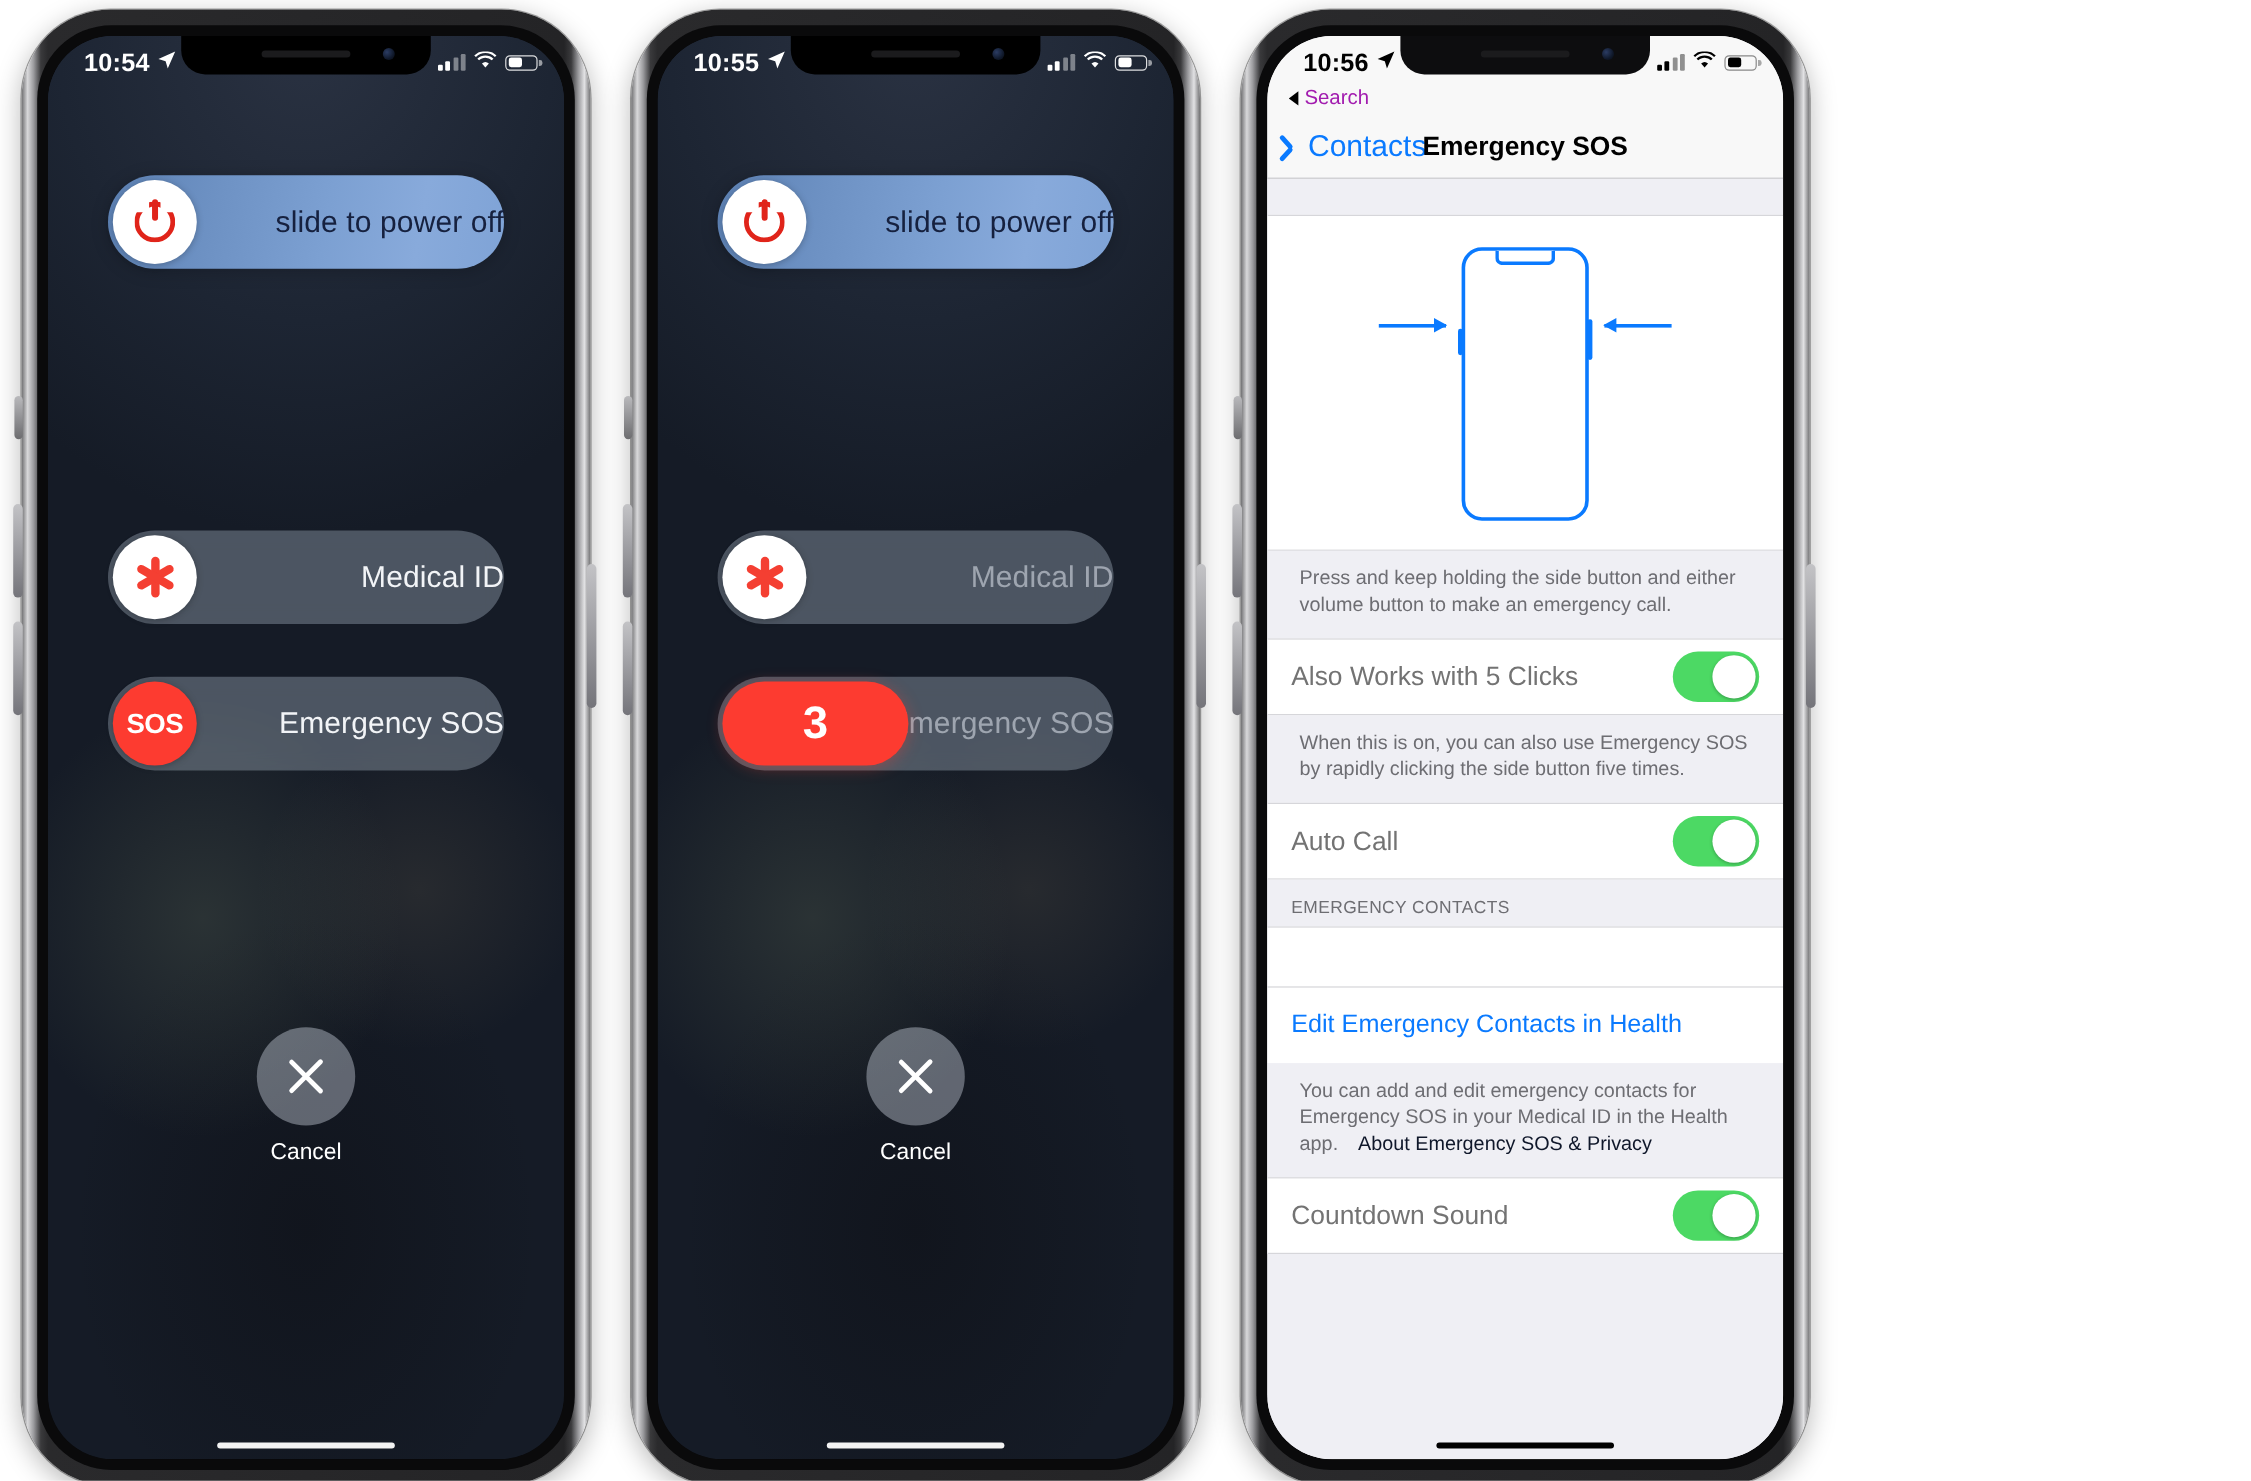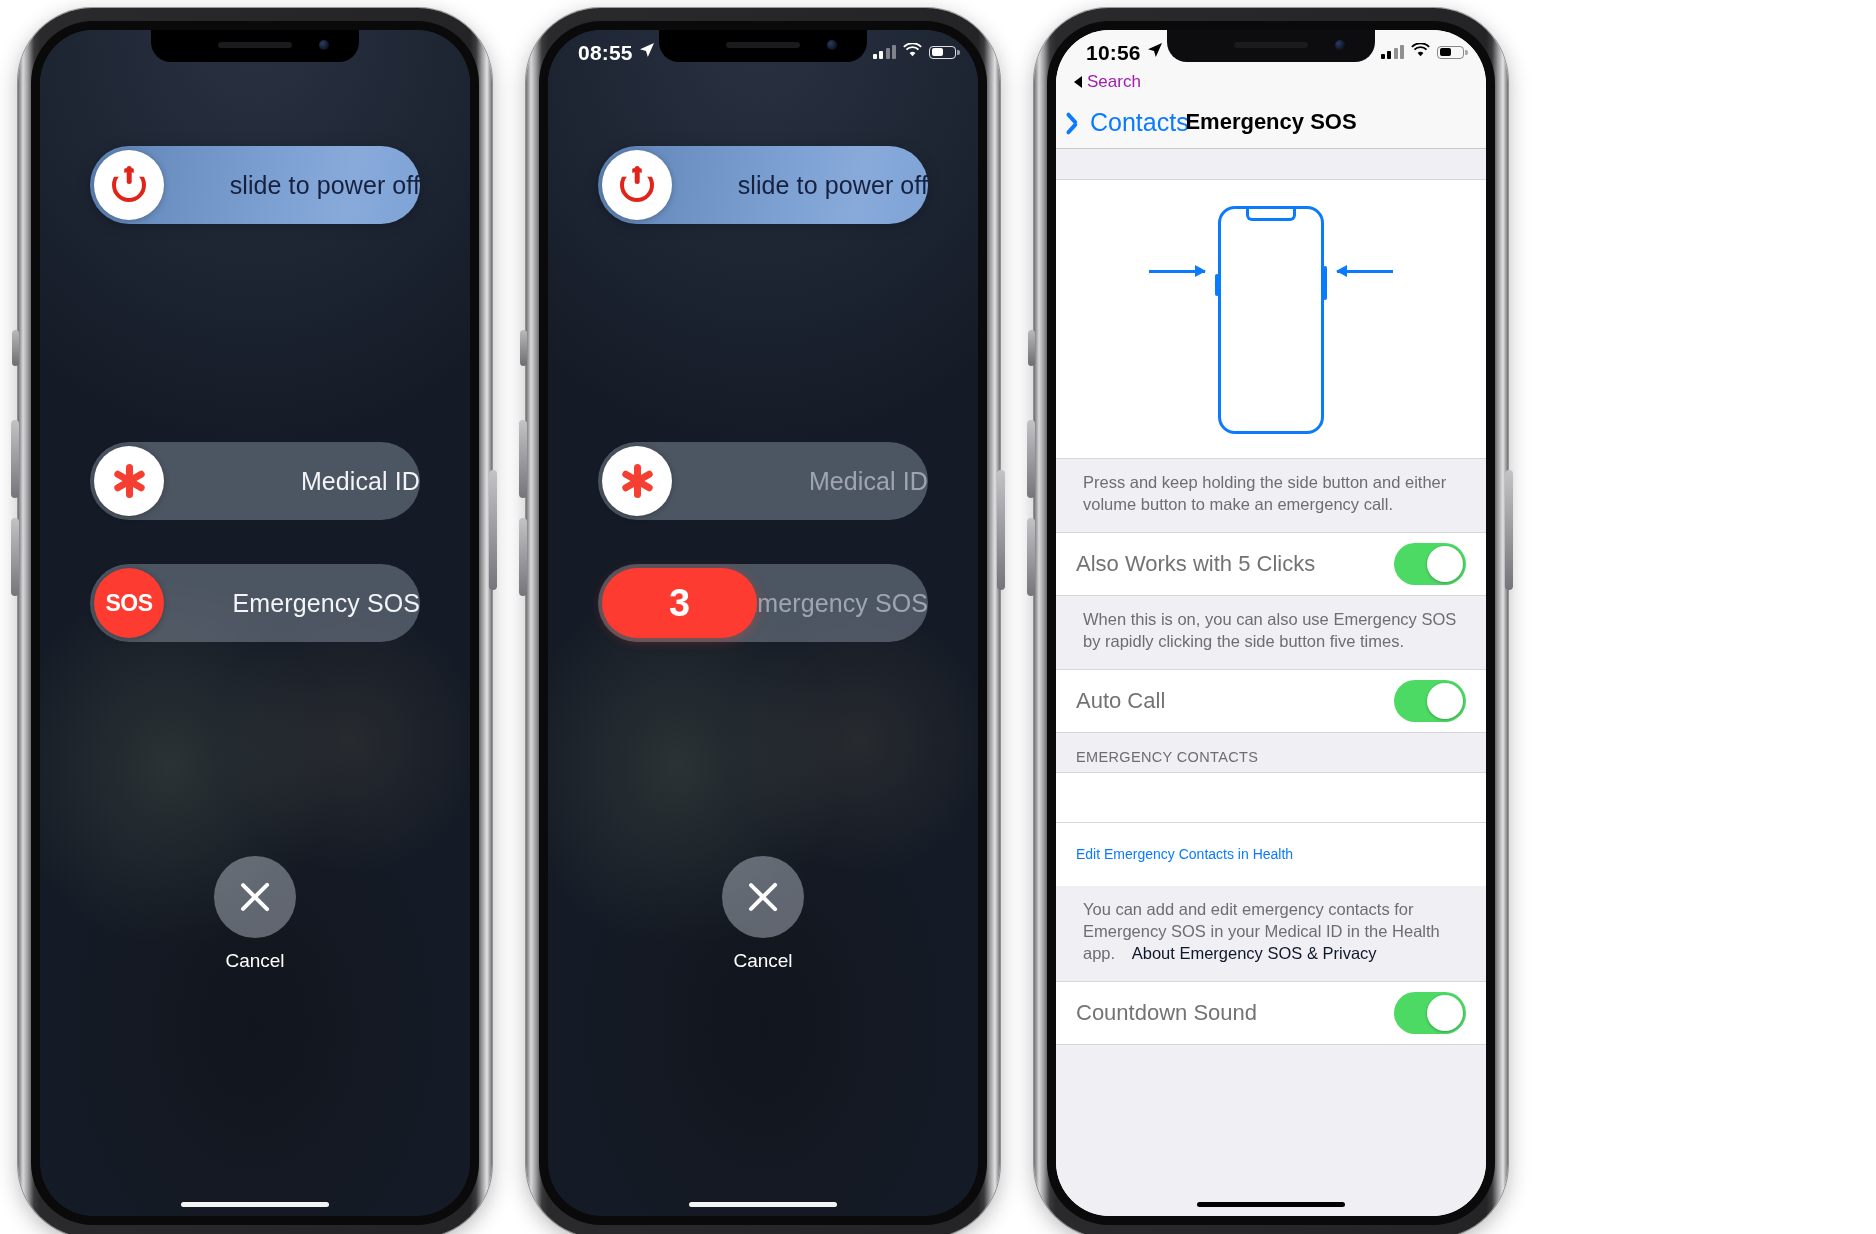--- a/index.html
+++ b/index.html
@@ -277,21 +277,21 @@
   .group-header {
     padding: 16px 20px 7px 20px; color:#6d6d72; font-size:14.5px; letter-spacing:.35px;
     background:#efeff4; text-transform:uppercase;
   }
   .row {
     background:#fff; border-top:1px solid #d6d6da; border-bottom:1px solid #d6d6da;
     display:flex; align-items:center; justify-content:space-between;
     padding: 0 20px; height:64px;
   }
   .row-label { font-size:22px; color:#737373; }
-  .row-link  { font-size:14px; color:#0a7aff; }
+  .row-link  { font-size:21px; color:#0a7aff; }
   .row.link-row { border-bottom:none; }
   .row.blank-top { border-bottom:none; height:50px; }
 
   .toggle {
     position:relative; width:72px; height:42px; border-radius:21px; background:#4cd964; flex:0 0 auto;
   }
   .toggle .thumb {
     position:absolute; top:3px; right:3px; width:36px; height:36px; border-radius:50%;
     background:#fff; box-shadow:0 1px 3px rgba(0,0,0,.28);
   }
@@ -315,20 +315,48 @@
     <div class="btn-side"></div>
     <div class="phone-inner-bezel"></div>
     <div class="screen">
       <div class="lock-screen"></div>
 
       <div class="notch">
         <div class="speaker"></div>
         <div class="cam"></div>
       </div>
 
+      <div class="statusbar">
+        <div class="sb-left">
+          <span class="sb-time">10:54</span>
+          <span class="loc-arrow">
+            <svg width="16" height="16" viewBox="0 0 16 16">
+                <path d="M15 1 1 7.2l6 1.8 1.8 6z" fill="#fff"></path>
+              </svg>
+          </span>
+        </div>
+        <div class="sb-right">
+          <span class="bars dim">
+              <i></i>
+              <i></i>
+              <i></i>
+              <i></i>
+            </span>
+          <span>
+            <svg width="19" height="14" viewBox="0 0 19 14">
+                <path d="M9.5 13.2 6.6 9.9a4.4 4.4 0 0 1 5.8 0z" fill="#fff"></path>
+                <path d="M9.5 5.1c-2 0-3.9.8-5.3 2.2L2.8 6a9.5 9.5 0 0 1 13.4 0l-1.4 1.3a7.4 7.4 0 0 0-5.3-2.2z" fill="#fff"></path>
+                <path d="M9.5 1.2c-3 0-5.8 1.2-7.9 3.3L.2 3.2a13.2 13.2 0 0 1 18.6 0l-1.4 1.3A11.1 11.1 0 0 0 9.5 1.2z" fill="#fff"></path>
+              </svg>
+          </span>
+          <span class="battery">
+              <span class="fill"></span>
+            </span>
+        </div>
+      </div>
 
       <div class="slider-wrap" style="top:116px;">
         <div class="slider power">
           <div class="knob">
             <span class="power-glyph">
                 <span class="ring"></span>
                 <span class="stem"></span>
               </span>
           </div>
           <span class="slider-label">slide to power off</span>
@@ -379,21 +407,21 @@
     <div class="screen">
       <div class="lock-screen"></div>
 
       <div class="notch">
         <div class="speaker"></div>
         <div class="cam"></div>
       </div>
 
       <div class="statusbar">
         <div class="sb-left">
-          <span class="sb-time">08:55</span>
+          <span class="sb-time">10:55</span>
           <span class="loc-arrow">
             <svg width="16" height="16" viewBox="0 0 16 16">
                 <path d="M15 1 1 7.2l6 1.8 1.8 6z" fill="#fff"></path>
               </svg>
           </span>
         </div>
         <div class="sb-right">
           <span class="bars dim">
               <i></i>
               <i></i>

